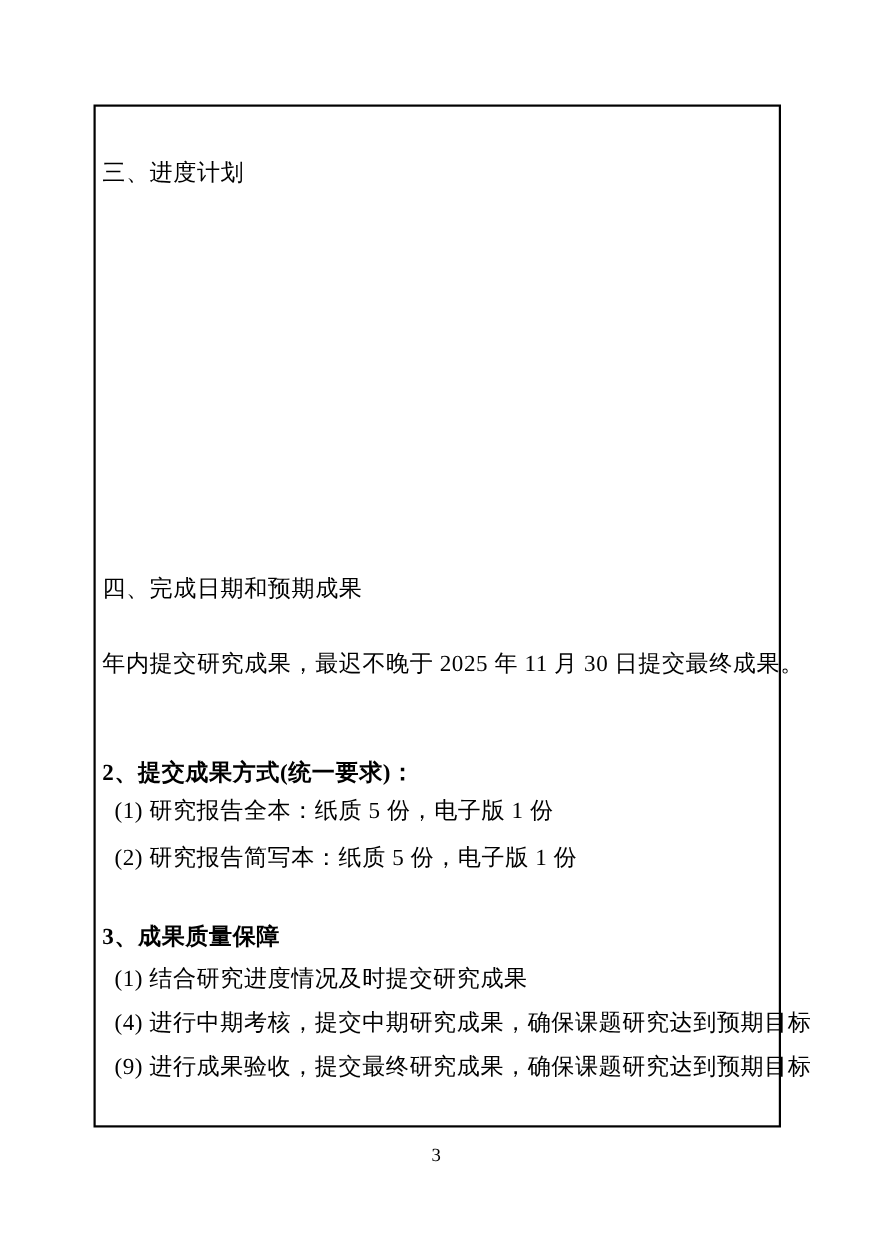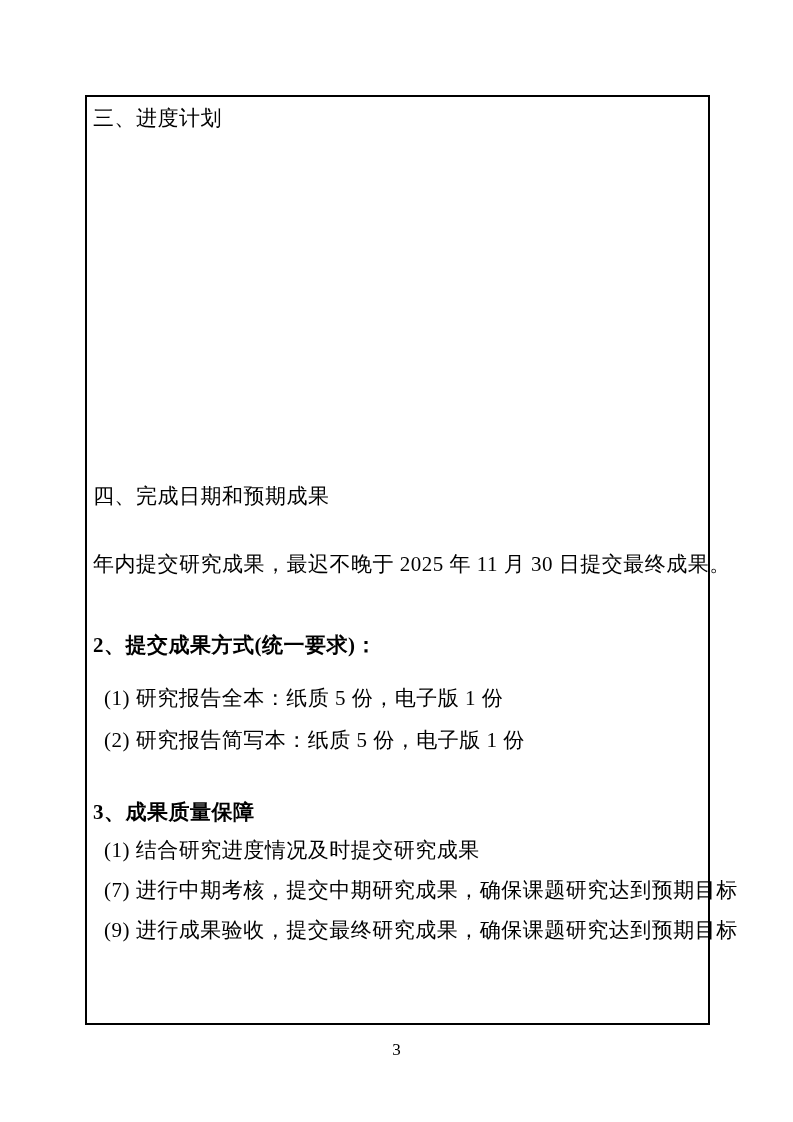--- a/index.html
+++ b/index.html
@@ -19,20 +19,21 @@
     background: #ffffff;
   }
 
   .line {
     position: absolute;
     left: 6px;
     font-size: 21px;
     line-height: 28px;
     white-space: nowrap;
     letter-spacing: 0.5px;
+    margin-top: 39px;
   }
   .line.indent { left: 17px; }
   .line.bold { font-weight: bold; }
 
   .page-number {
     position: absolute;
     top: 1040px; left: 0;
     width: 100%;
     text-align: center;
     font-size: 17px;
@@ -44,30 +45,30 @@
 
 <div class="doc-table">
 
   <div class="line" style="top:7px">三、进度计划</div>
 
   <div class="line" style="top:385px">四、完成日期和预期成果</div>
 
 
   <div class="line" style="top:453px">年内提交研究成果，最迟不晚于 2025 年 11 月 30 日提交最终成果。</div>
 
-  <div class="line bold" style="top:534px">2、提交成果方式(统一要求)：</div>
+  <div class="line bold" style="top:552px">2、提交成果方式(统一要求)：</div>
 
   <div class="line indent" style="top:587px">(1) 研究报告全本：纸质 5 份，电子版 1 份</div>
 
   <div class="line indent" style="top:629px">(2) 研究报告简写本：纸质 5 份，电子版 1 份</div>
 
   <div class="line bold" style="top:701px">3、成果质量保障</div>
 
   <div class="line indent" style="top:739px">(1) 结合研究进度情况及时提交研究成果</div>
 
-  <div class="line indent" style="top:779px">(7) 进行中期考核，提交中期研究成果，确保课题研究达到预期目标</div>
+  <div class="line indent" style="top:779px">(4) 进行中期考核，提交中期研究成果，确保课题研究达到预期目标</div>
 
   <div class="line indent" style="top:819px">(9) 进行成果验收，提交最终研究成果，确保课题研究达到预期目标</div>
 
 
 </div>
 
 <div class="page-number">3</div>
 
 </body></html>

